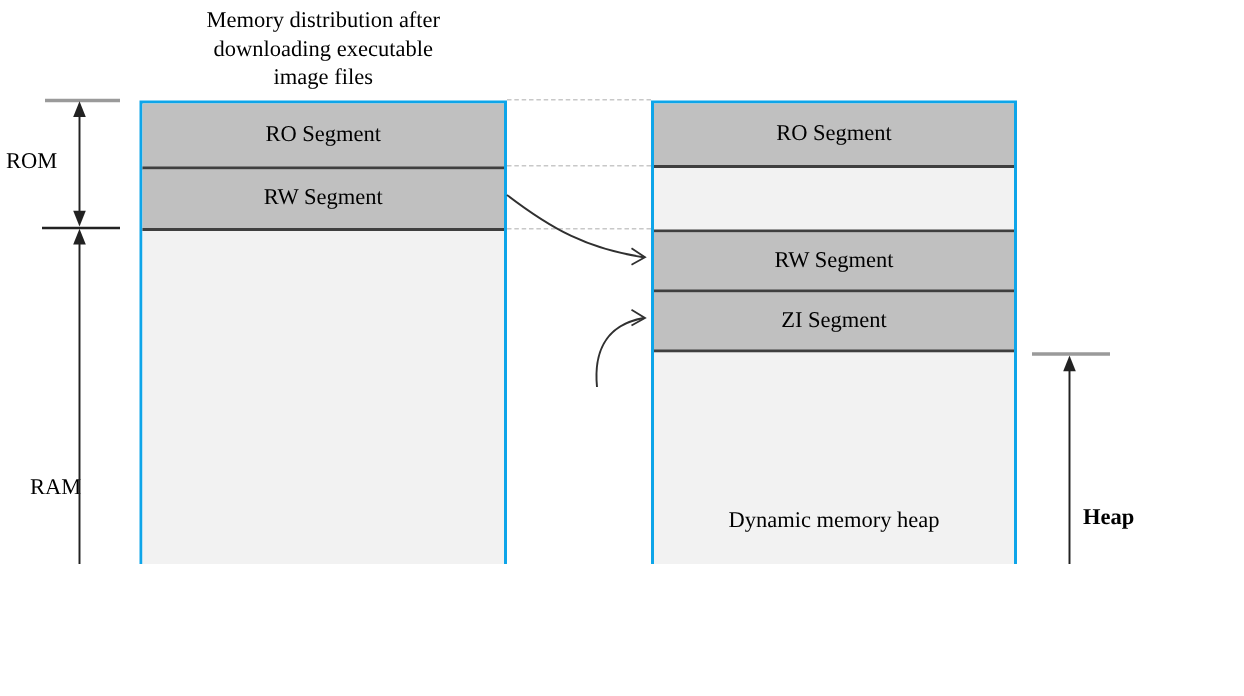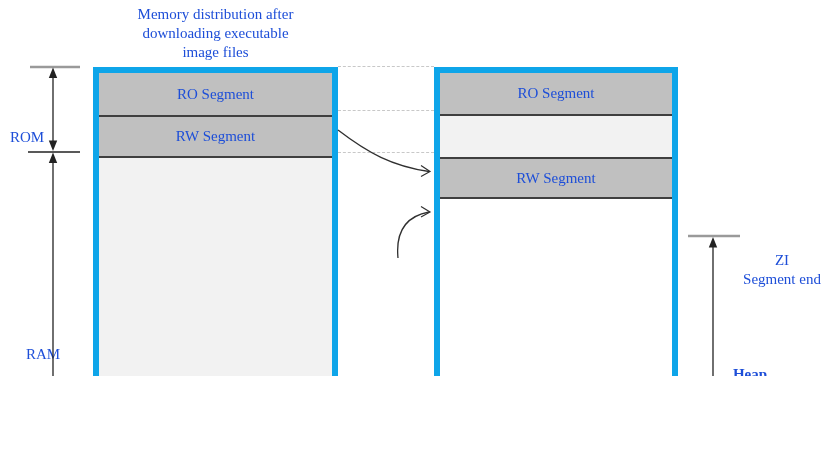--- a/index.html
+++ b/index.html
@@ -1,43 +1,43 @@
 <!DOCTYPE html>
 <html><head>
 <meta charset="utf-8">
 <style>
   html,body{margin:0;padding:0;background:#fff;}
   .canvas{
     position:relative;width:829px;height:376px;background:#ffffff;
-    font-family:"Liberation Serif", serif;color:#1d4ed8;overflow:hidden;
+    font-family:"Liberation Serif", serif;color:#000000;overflow:hidden;
   }
   .title{position:absolute;text-align:center;font-size:15px;line-height:19px;white-space:pre-line;}
   .title-left{left:93px;top:5px;width:245px;}
   .title-right{left:434px;top:13px;width:244px;}
 
-  .col{position:absolute;top:67px;height:394px;border:6px solid #0ea5e9;box-sizing:border-box;
+  .col{position:absolute;top:67px;height:394px;border:2px solid #0ea5e9;box-sizing:border-box;
        display:flex;flex-direction:column;}
   .left-col{left:93px;width:245px;}
   .right-col{left:434px;width:244px;}
   .seg{display:flex;align-items:center;justify-content:center;font-size:15px;}
   .gray{background:#c0c0c0;}
   .light{background:#f2f2f2;}
   .bb{border-bottom:2px solid #3f3f3f;}
   .left-col .s0{height:42px;}
   .left-col .s1{height:39px;}
   .right-col .s0{height:41px;}
   .right-col .s1{height:41px;}
   .right-col .s2{height:38px;}
   .right-col .s3{height:38px;}
   .grow{flex:1;}
 
   .dash{position:absolute;left:338px;width:96px;height:0;border-top:1px dashed #c8c8c8;}
   .d1{top:66px;}.d2{top:110px;}.d3{top:152px;}
 
-  .side-label{position:absolute;font-size:15px;line-height:19px;text-align:center;white-space:pre-line;margin-top:29px;}
+  .side-label{position:absolute;font-size:15px;line-height:19px;text-align:left;white-space:pre-line;}
   .lbl-rom{left:4px;top:99px;width:46px;}
   .lbl-ram{left:20px;top:316px;width:46px;}
   .lbl-zi-end{left:736px;top:222px;width:92px;}
   .lbl-heap{left:722px;top:336px;width:56px;font-weight:bold;}
 
   .overlay{position:absolute;left:0;top:0;pointer-events:none;}
 </style>
 </head>
 <body>
 
@@ -66,26 +66,30 @@
   <div class="col right-col">
     <div class="seg gray bb s0">
       <span>RO Segment</span>
     </div>
     <div class="seg light bb s1">
       <span></span>
     </div>
     <div class="seg gray bb s2">
       <span>RW Segment</span>
     </div>
+    <div class="seg gray bb s3">
+      <span>ZI Segment</span>
+    </div>
+    <div class="seg light grow">
+      <span>Dynamic memory heap</span>
+    </div>
   </div>
 
   <div class="side-label lbl-rom">ROM</div>
   <div class="side-label lbl-ram">RAM</div>
-  <div class="side-label lbl-zi-end">ZI
-Segment end</div>
   <div class="side-label lbl-heap">Heap</div>
 
   <svg class="overlay" width="829" height="464" viewBox="0 0 829 464">
 
     <line x1="30" y1="67" x2="80" y2="67" stroke="#9a9a9a" stroke-width="2.4"></line>
     <line x1="28" y1="152" x2="80" y2="152" stroke="#222222" stroke-width="1.6"></line>
     <line x1="28" y1="458" x2="80" y2="458" stroke="#111111" stroke-width="1.8"></line>
     <line x1="688" y1="236" x2="740" y2="236" stroke="#9a9a9a" stroke-width="2.4"></line>
     <line x1="690" y1="458" x2="740" y2="458" stroke="#111111" stroke-width="1.8"></line>
 

